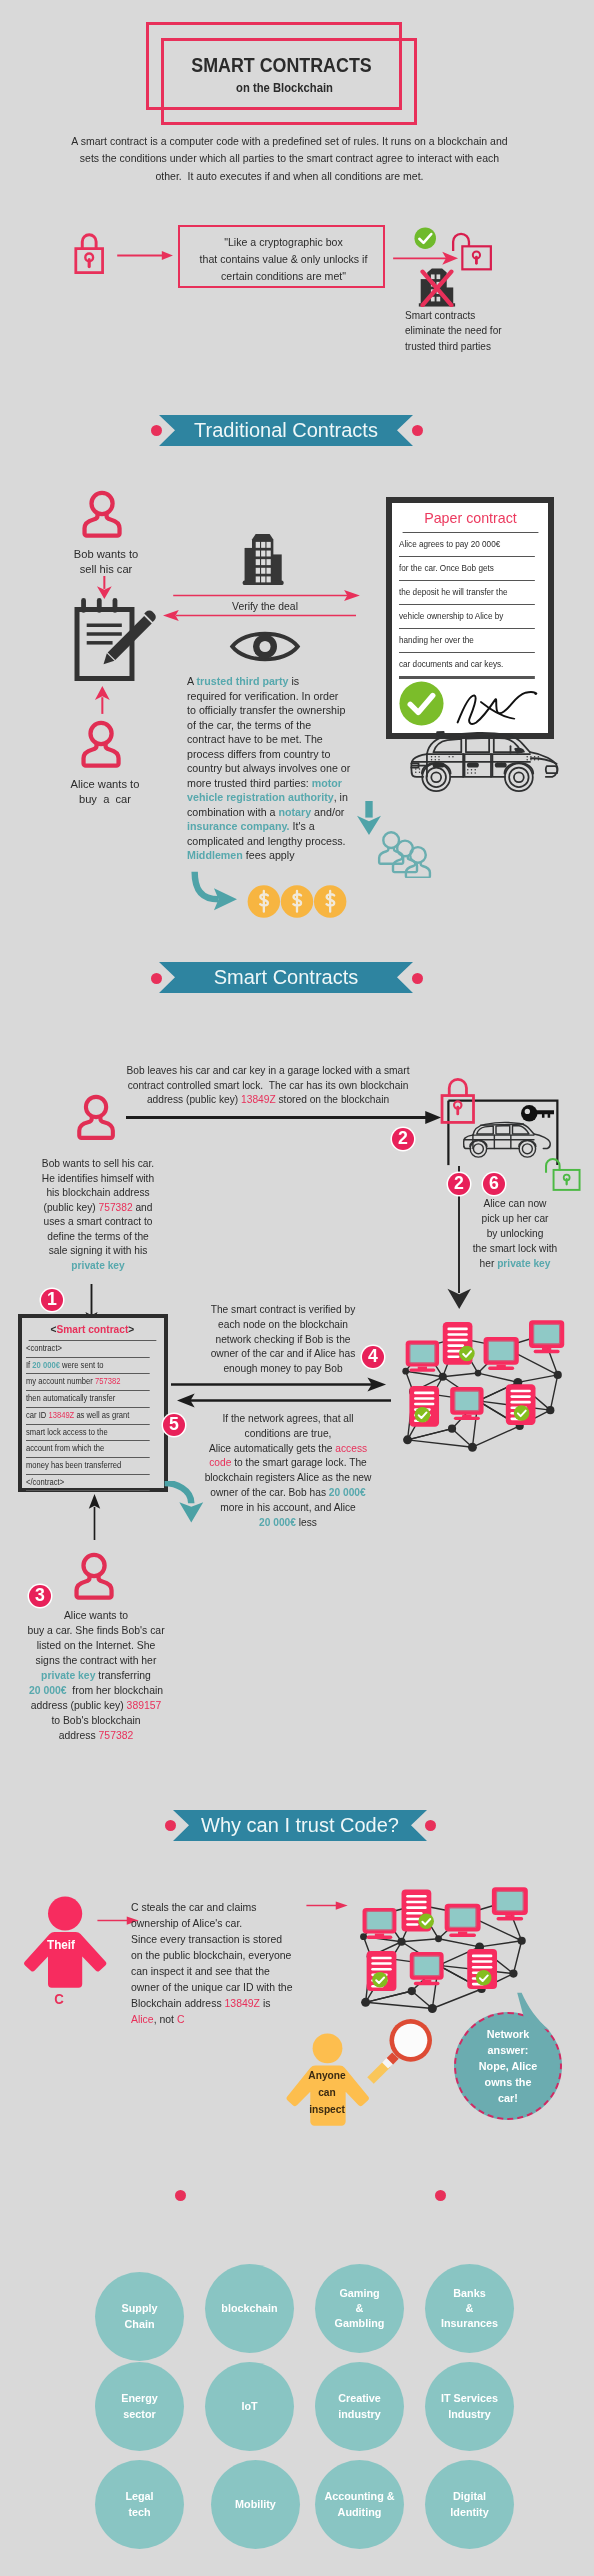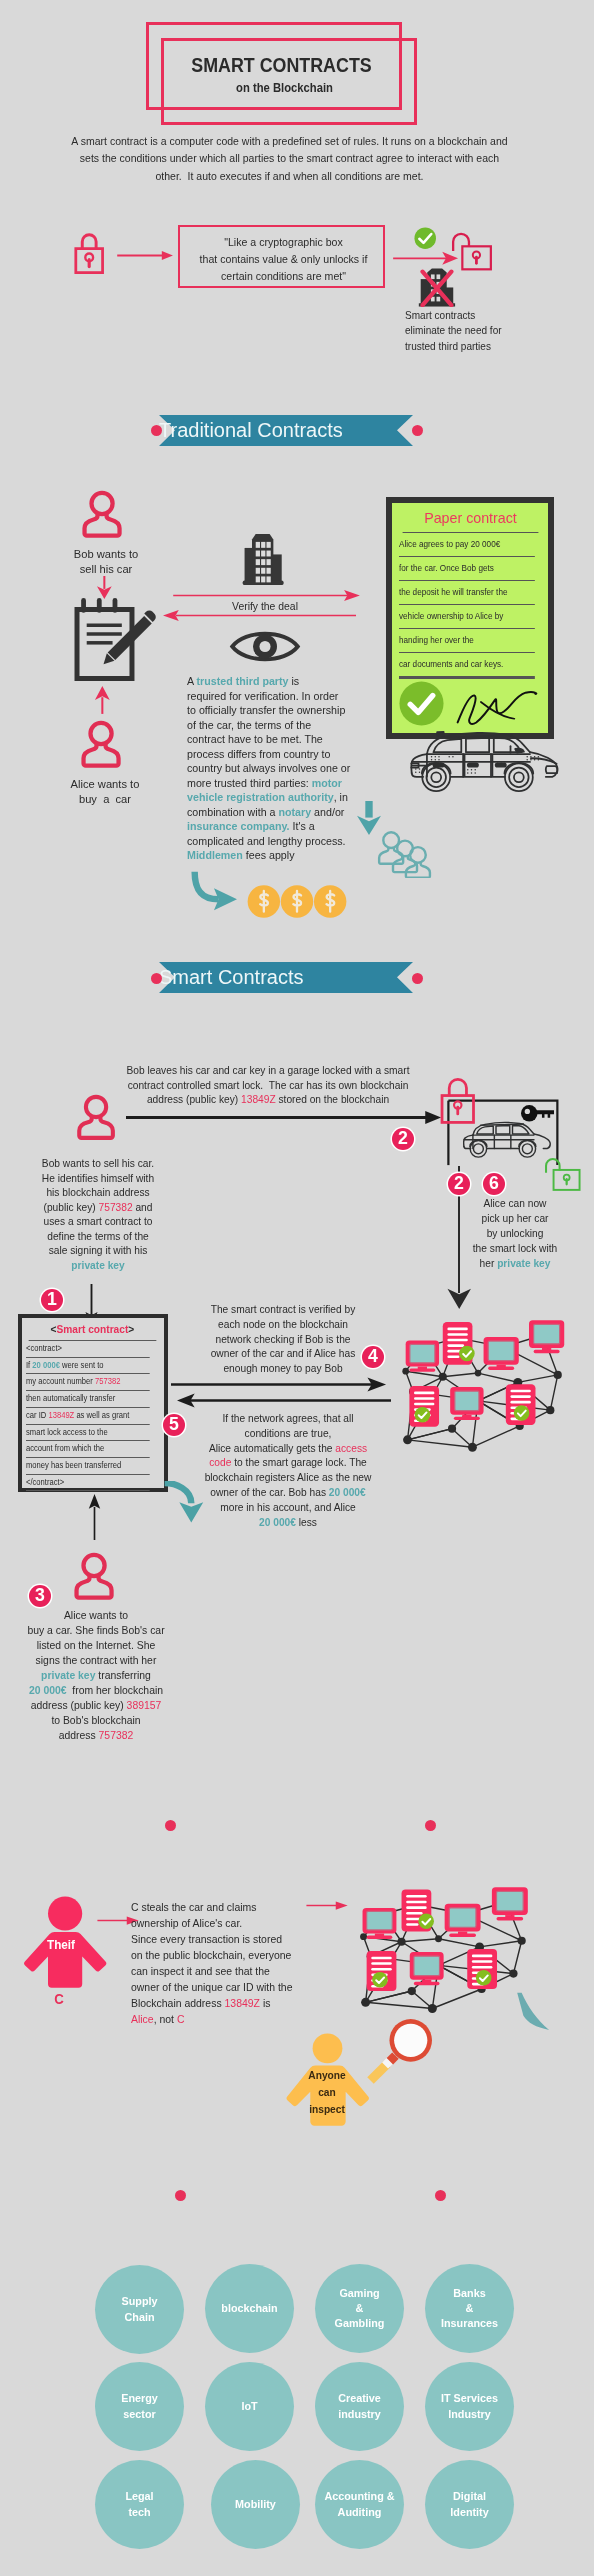--- a/index.html
+++ b/index.html
@@ -31,21 +31,21 @@
       transform:scaleX(.93);transform-origin:center top;}
   #third-party-t{position:absolute;left:405px;top:308px;width:177px;
       font-size:10.8px;line-height:15.3px;color:#2b2b2b;
       transform:scaleX(.93);transform-origin:left top;}
 
   
   .banner{position:absolute;left:159px;width:254px;height:31px;}
   .banner .bg{position:absolute;left:0;top:0;width:254px;height:31px;
      background:#2e84a0;
      clip-path:polygon(0 0,254px 0,238px 15.3px,254px 31px,0 31px,16px 15.3px);}
-  .banner .lbl{position:absolute;left:0;top:4.6px;width:254px;white-space:nowrap;
+  .banner .lbl{position:absolute;left:0;top:4.6px;width:254px;text-align:center;white-space:nowrap;
      color:#eef7f8;font-size:20px;line-height:20.4px;}
   .bdot{position:absolute;width:11px;height:11px;border-radius:50%;background:#e8305a;top:10.2px;}
 
   
   .t{position:absolute;color:#2b2b2b;}
   .t.nw{white-space:nowrap;}
   
   .cx{position:absolute;color:#2b2b2b;white-space:nowrap;text-align:center;
       transform:translateX(-50%) scaleX(.945);transform-origin:center top;}
   .teal{color:#57a8ad;font-weight:bold;}
@@ -62,21 +62,21 @@
   #codebox{position:absolute;left:17.7px;top:1314px;width:150px;height:178px;
      border:4.6px solid #2d2d2d;box-sizing:border-box;background:#d9d9d9;padding:0 4.6px;}
   #codebox .ln{position:relative;border-bottom:1.1px solid #5a5a5a;
      font-size:8.2px;line-height:15.7px;color:#2b2b2b;white-space:nowrap;
      transform:scaleX(.93);transform-origin:left bottom;}
   #codebox .hd{font-size:10.6px;font-weight:bold;text-align:center;line-height:22px;
      transform:scaleX(.96);transform-origin:center bottom;}
 
   
   #paper{position:absolute;left:386px;top:497px;width:168px;height:242px;
-     border:6.5px solid #333;box-sizing:border-box;background:#bef264;padding:0 6.5px;}
+     border:6.5px solid #333;box-sizing:border-box;background:#ffffff;padding:0 6.5px;}
   #paper .pl{position:relative;border-bottom:1.5px solid #555;
      font-size:8.6px;line-height:23px;color:#2b2b2b;white-space:nowrap;
      transform:scaleX(.95);transform-origin:left bottom;}
   #paper .ph{font-size:15px;color:#ec3a5f;text-align:center;line-height:29px;
      border-bottom:1.5px solid #555;white-space:nowrap;
      transform:scaleX(.95);transform-origin:center bottom;}
 
   
   .tcircle{position:absolute;border-radius:50%;background:#6bacb0;color:#fff;
      display:flex;align-items:center;justify-content:center;text-align:center;
@@ -636,20 +636,24 @@
   </svg>
 
   <svg class="abs" style="left:73px;top:1552px" width="43" height="50" viewBox="0 0 44 54">
     <path d="M21.5 3.2 a11.4 11.4 0 1 1 0 22.8 a11.4 11.4 0 1 1 0 -22.8 Z" fill="none" stroke="#e12e54" stroke-width="4.6"></path>
     <path d="M16.6 24.6 v3.4 c0 2.3 -1.9 3.2 -4.2 3.8 C6 33.4 2.6 36.6 2.6 41.4 v5.6 a2.4 2.4 0 0 0 2.4 2.4 h33 a2.4 2.4 0 0 0 2.4 -2.4 v-5.6 c0 -4.8 -3.4 -8 -9.8 -9.6 c-2.3 -0.6 -4.2 -1.5 -4.2 -3.8 v-3.4" fill="none" stroke="#e12e54" stroke-width="4.6" stroke-linejoin="round"></path>
   </svg>
   <div class="num" style="left:29px;top:1585px">3</div>
   <div class="cx" style="left:96px;top:1608px;font-size:11px;line-height:15px">Alice wants to<br>buy a car. She finds Bob's car<br>listed on the Internet. She<br>signs the contract with her<br><span class="teal">private key</span> transferring<br><span class="teal">20 000€</span> &nbsp;from her blockchain<br>address (public key) <span class="pink">389157</span><br>to Bob's blockchain<br>address <span class="pink">757382</span></div>
 
   
+  <div class="banner" style="top:1810px;left:173px">
+    <div class="bg"></div>
+    <div class="lbl">Why can I trust Code?</div>
+  </div>
   <div class="bdot" style="left:165px;top:1820px"></div>
   <div class="bdot" style="left:425px;top:1820px"></div>
 
   
   <svg class="abs" style="left:19.5px;top:1895px" width="93" height="98" viewBox="-10 0 92 106">
     <circle cx="34.5" cy="20" r="18.5" fill="#f72c5f"></circle>
     <path d="M23 40 h23 a7 7 0 0 1 5.2 2.3 L78.2 72 a3 3 0 0 1 -0.2 4.2 l-6.2 5.6 a3 3 0 0 1 -4.2 -0.2 L53 66.5 v29.8 a4 4 0 0 1 -4 4 h-29 a4 4 0 0 1 -4 -4 V66.5 L1.6 81.6 a3 3 0 0 1 -4.2 0.2 l-6.2 -5.6 a3 3 0 0 1 -0.2 -4.2 L17.8 42.3 A7 7 0 0 1 23 40 Z" fill="#f72c5f"></path>
   </svg>
   <div class="cx" style="left:61px;top:1938px;font-size:12.4px;font-weight:bold;color:#fff">Theif</div>
   <div class="cx" style="left:59px;top:1991px;font-size:14px;font-weight:bold;color:#e8305a">C</div>
@@ -770,31 +774,35 @@
   
   <svg class="abs" style="left:358px;top:2016px" width="74" height="70" viewBox="0 0 80 75">
     <path d="M10 66 L28 48 l7 7 l-18 18 Z" fill="#f9c65a"></path>
     <path d="M26 50 l6.5 6.5 l5 -5 l-6.5 -6.5 Z" fill="#f5f5f5"></path>
     <path d="M31 45 l7 7 l6 -6 l-7 -7 Z" fill="#dd4b34"></path>
     <circle cx="57" cy="26" r="23" fill="#dd4b34"></circle>
     <circle cx="57" cy="26" r="18" fill="#fbfbfb"></circle>
   </svg>
 
   
+  <div class="tcircle" style="left:454px;top:2012px;width:104px;height:104px;
+       border:2.4px dashed #cf2a63;font-size:10.8px;line-height:16px">
+    <span>Network<br>answer:<br>Nope, Alice<br>owns the<br>car!</span>
+  </div>
   <svg class="abs" style="left:511px;top:1991px" width="39" height="39" viewBox="0 0 42 44">
     <path d="M6 2 L13 28 C18 36 27 41 42 44 C28 32 18 18 11 2 Z" fill="#6bacb0"></path>
   </svg>
 
   
   <div class="bdot" style="left:175px;top:2190px"></div>
   <div class="bdot" style="left:435px;top:2190px"></div>
 
   
   <div class="abs" id="ucgrid" style="left:95px;top:2264px">
-      <div class="uc" style="left:0px;top:1px">
+      <div class="uc" style="left:0px;top:8px">
         <span>Supply<br>Chain</span>
       </div>
       <div class="uc" style="left:110px;top:0px">
         <span>blockchain</span>
       </div>
       <div class="uc" style="left:220px;top:0px">
         <span>Gaming<br>&amp;<br>Gambling</span>
       </div>
       <div class="uc" style="left:330px;top:0px">
         <span>Banks<br>&amp;<br>Insurances</span>

